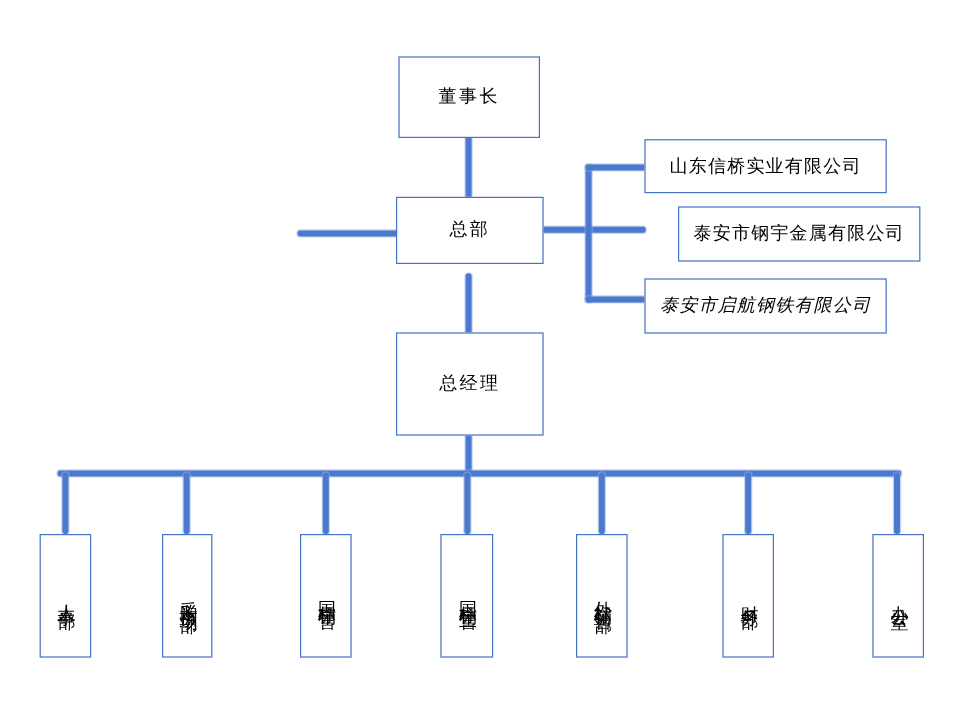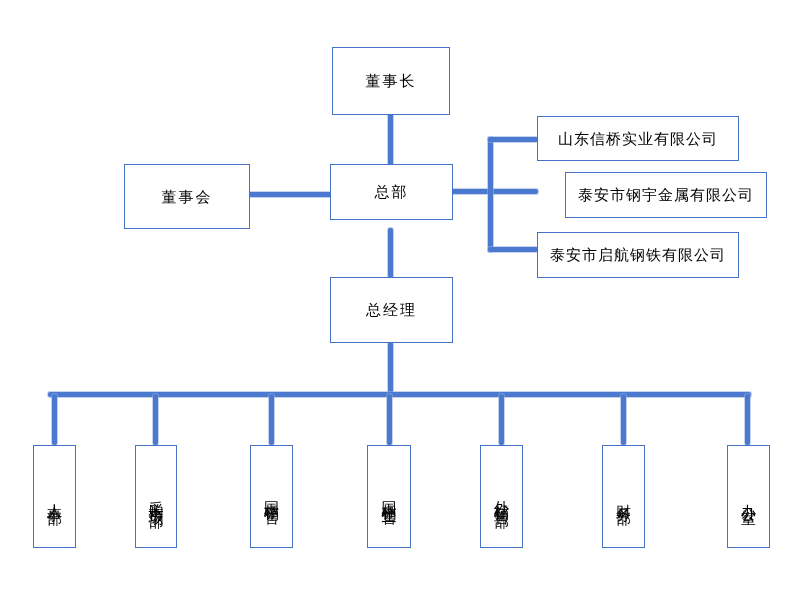--- a/index.html
+++ b/index.html
@@ -73,41 +73,38 @@
   <div class="conn" style="left:269px; top:394px; width:5px; height:51px;"></div>
   <div class="conn" style="left:387px; top:394px; width:5px; height:51px;"></div>
   <div class="conn" style="left:499px; top:394px; width:5px; height:51px;"></div>
   <div class="conn" style="left:621px; top:394px; width:5px; height:51px;"></div>
   <div class="conn" style="left:745px; top:394px; width:5px; height:51px;"></div>
 
   <div class="node" style="left:332px; top:47px; width:118px; height:68px;">
     <span>董事长</span>
   </div>
 
-  <div class="node" style="left:124px; top:164px; width:126px; height:65px;">
-    <span>董事会</span>
-  </div>
 
   <div class="node" style="left:330px; top:164px; width:123px; height:56px;">
     <span>总部</span>
   </div>
 
   <div class="node company" style="left:537px; top:116px; width:202px; height:45px;">
     <span>山东信桥实业有限公司</span>
   </div>
 
   <div class="node company" style="left:565px; top:172px; width:202px; height:46px;">
     <span>泰安市钢宇金属有限公司</span>
   </div>
 
-  <div class="node company" style="left:537px; top:232px; width:202px; height:46px;">
+  <div class="node company" style="left:537px; top:232px; width:202px; height:46px;font-style:italic;">
     <span>泰安市启航钢铁有限公司</span>
   </div>
 
-  <div class="node" style="left:330px; top:277px; width:123px; height:66px;">
+  <div class="node" style="left:330px; top:277px; width:123px; height:86px;">
     <span>总经理</span>
   </div>
 
   <div class="node vert" style="left:33px; top:445px; width:43px; height:103px;">
     <span>人事部</span>
   </div>
 
   <div class="node vert" style="left:135px; top:445px; width:42px; height:103px;">
     <span>采购市场部</span>
   </div>

